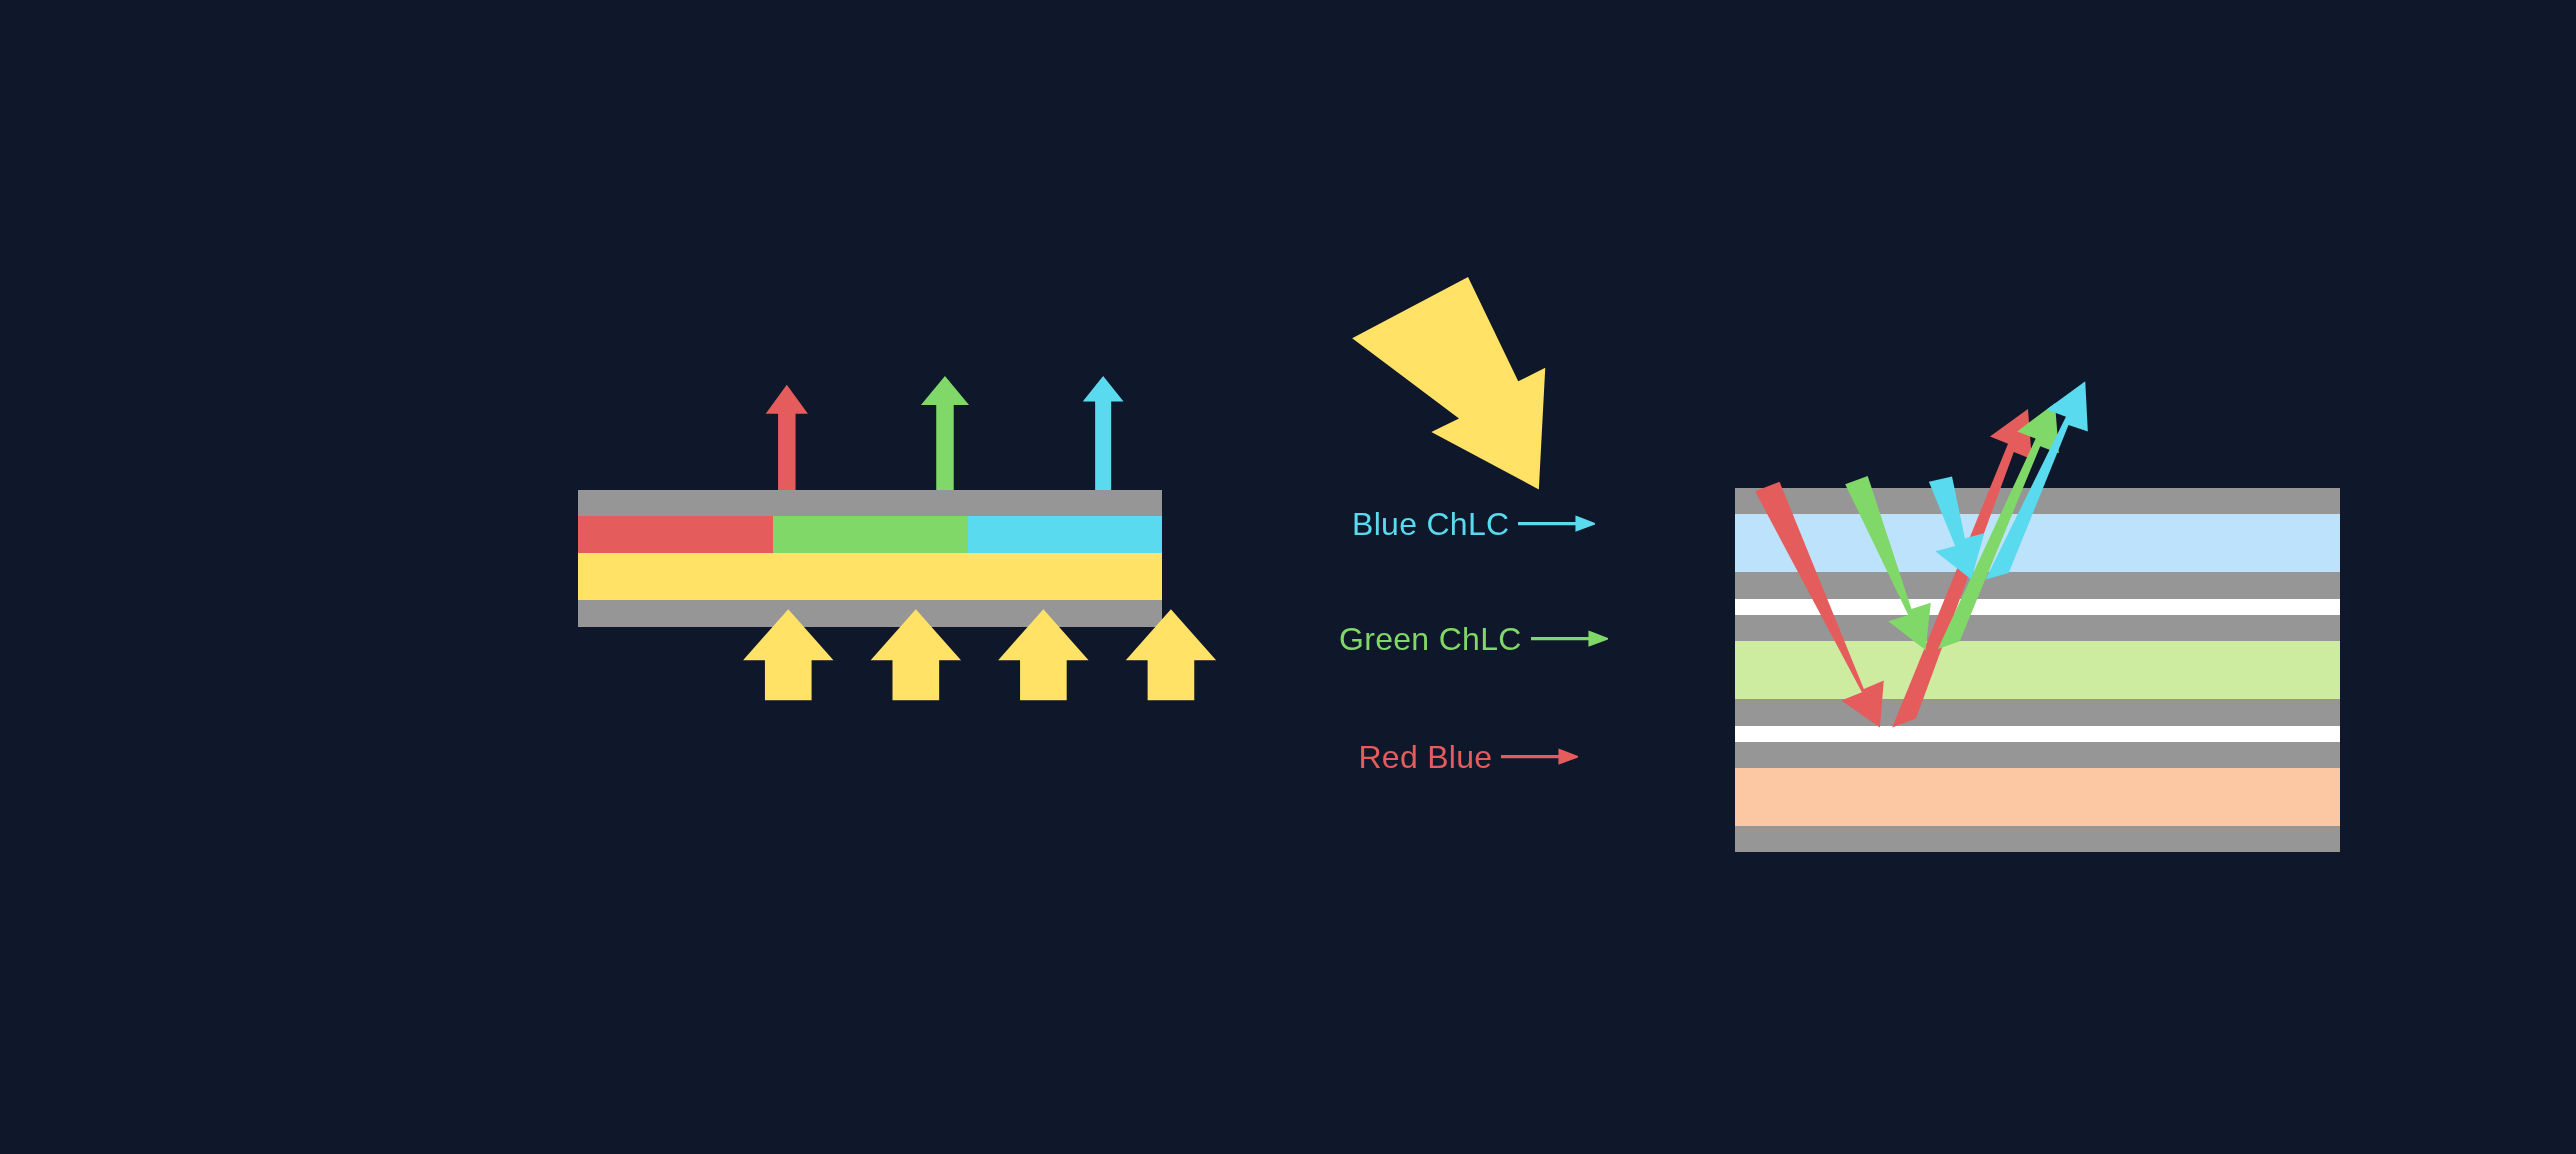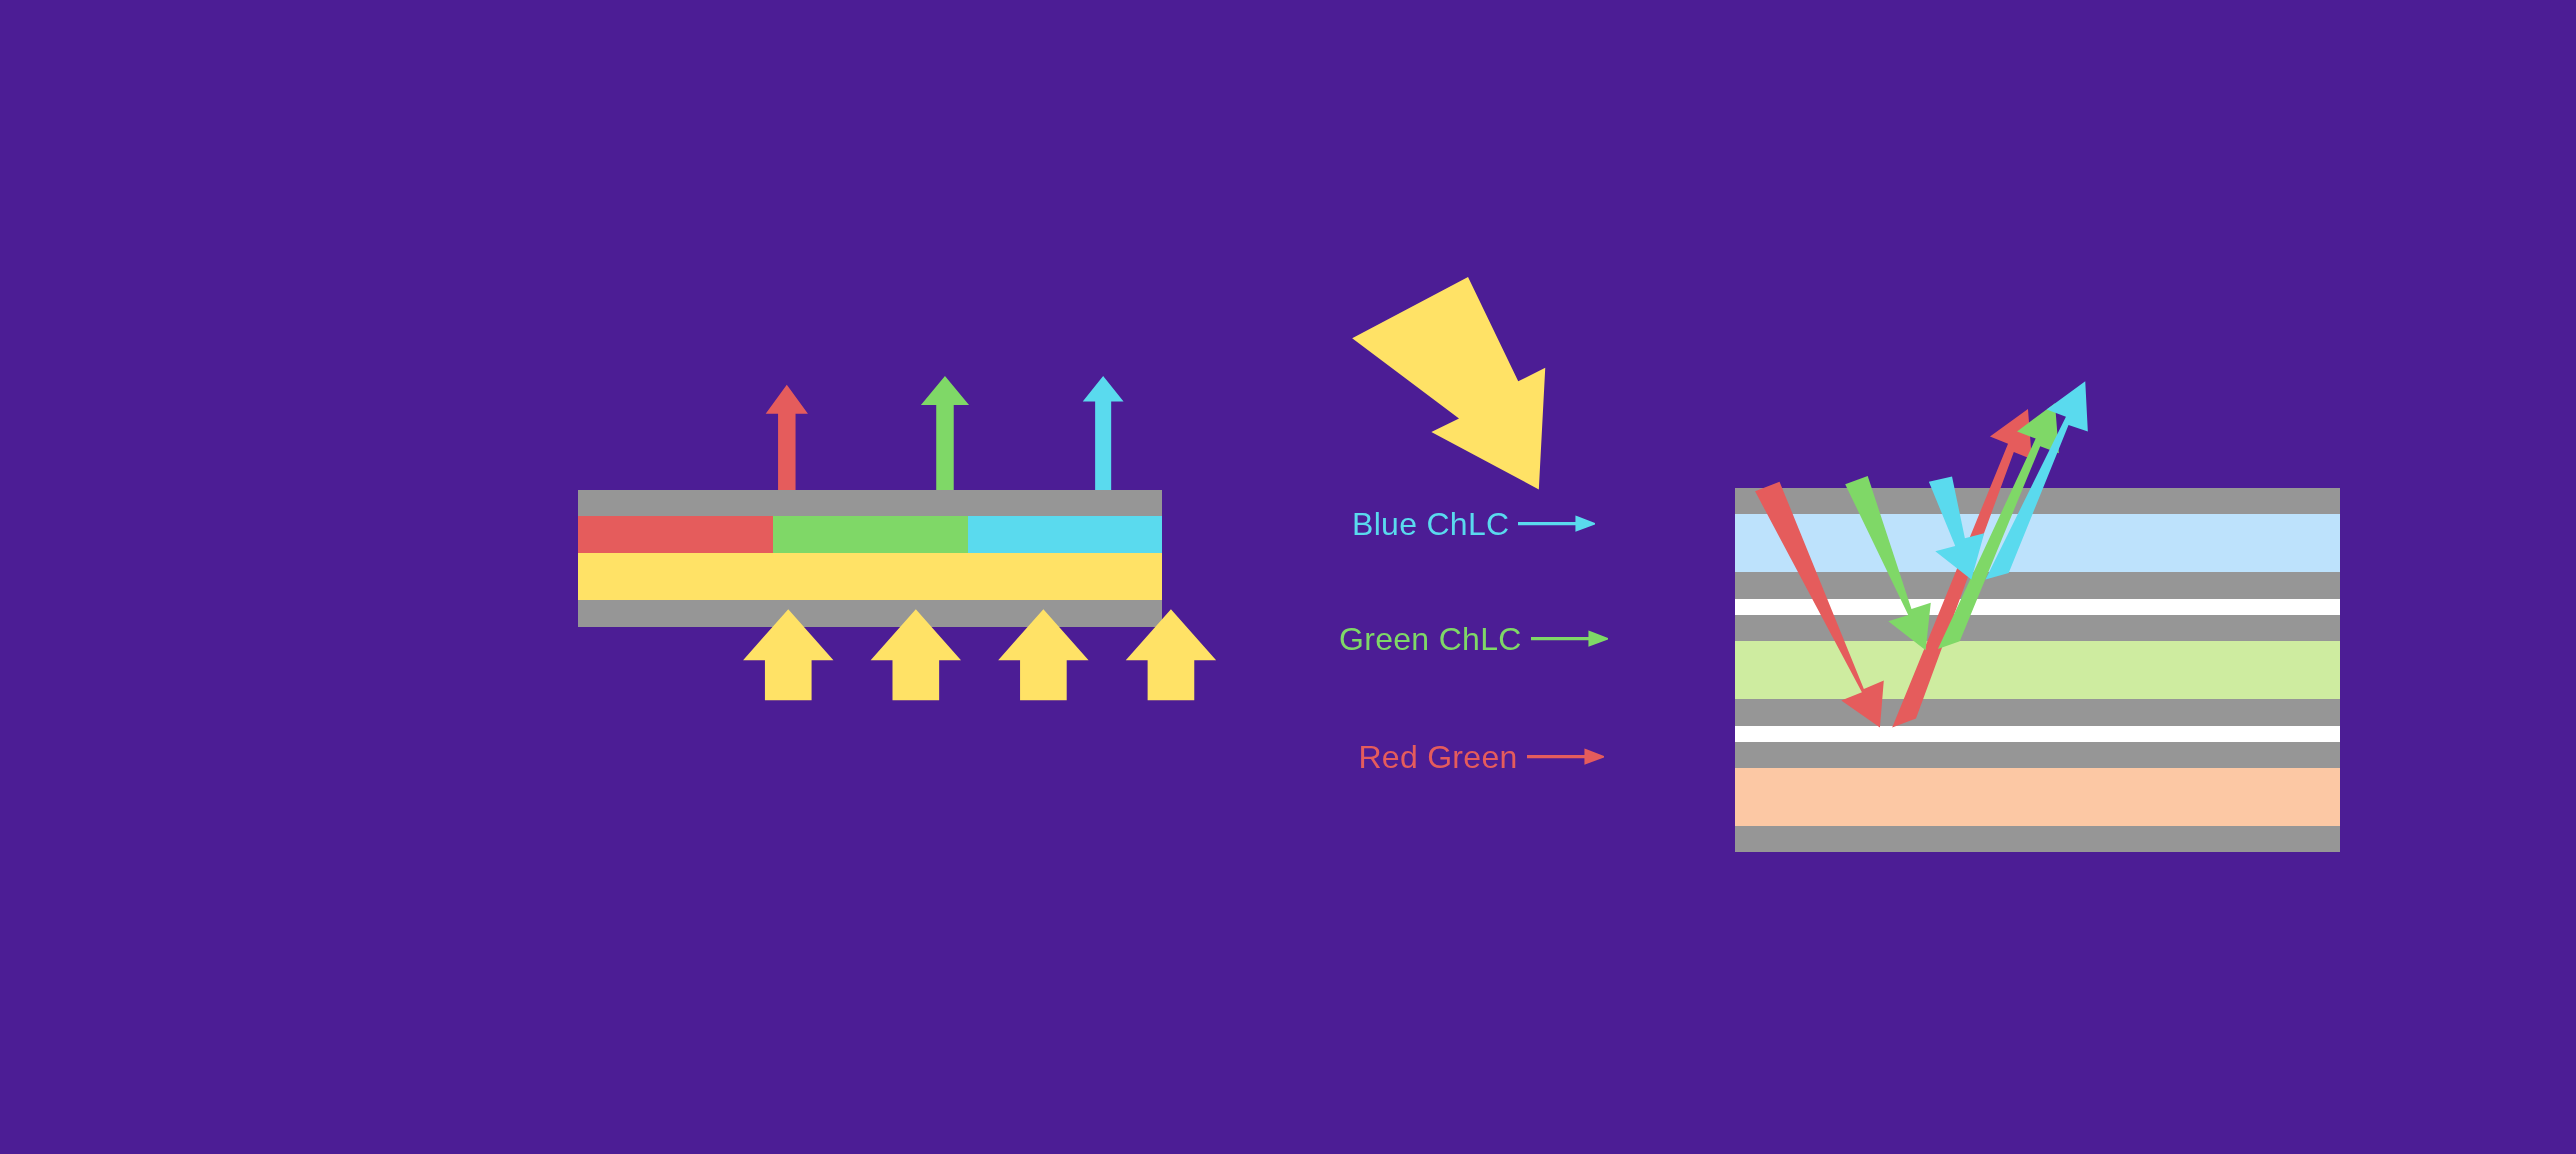--- a/index.html
+++ b/index.html
@@ -12,21 +12,21 @@
     height: 1154px;
     position: relative;
     overflow: hidden;
     font-family: "Liberation Sans", sans-serif;
   }
   #stage {
     position: absolute;
     left: 0; top: 0;
     width: 2576px;
     height: 1154px;
-    background: #4c1d95;
+    background: #0f172a;
   }
   .panel {
     position: absolute;
   }
 
   
   #panel-emission {
     left: 535px;
     top: 303px;
     width: 683px;
@@ -154,21 +154,21 @@
     </div>
 
     <div class="lbl" id="label-green">
       <span class="lbl-text">Green ChLC</span>
       <svg class="lbl-arrow" width="77" height="19.3" viewBox="0 0 120 30">
         <path d="M 0 15 L 96 15 M 92 6 L 116 15 L 92 24 Z" stroke="#7FD867" stroke-width="5" fill="#7FD867"></path>
       </svg>
     </div>
 
     <div class="lbl" id="label-red">
-      <span class="lbl-text">Red Green</span>
+      <span class="lbl-text">Red Blue</span>
       <svg class="lbl-arrow" width="77" height="19.3" viewBox="0 0 120 30">
         <path d="M 0 15 L 96 15 M 92 6 L 116 15 L 92 24 Z" stroke="#E55C5C" stroke-width="5" fill="#E55C5C"></path>
       </svg>
     </div>
 
     <div class="stack-right">
       <div class="rband rgray"></div>
       <div class="rband rblue"></div>
       <div class="rband rgray"></div>
       <div class="rband rgap"></div>

